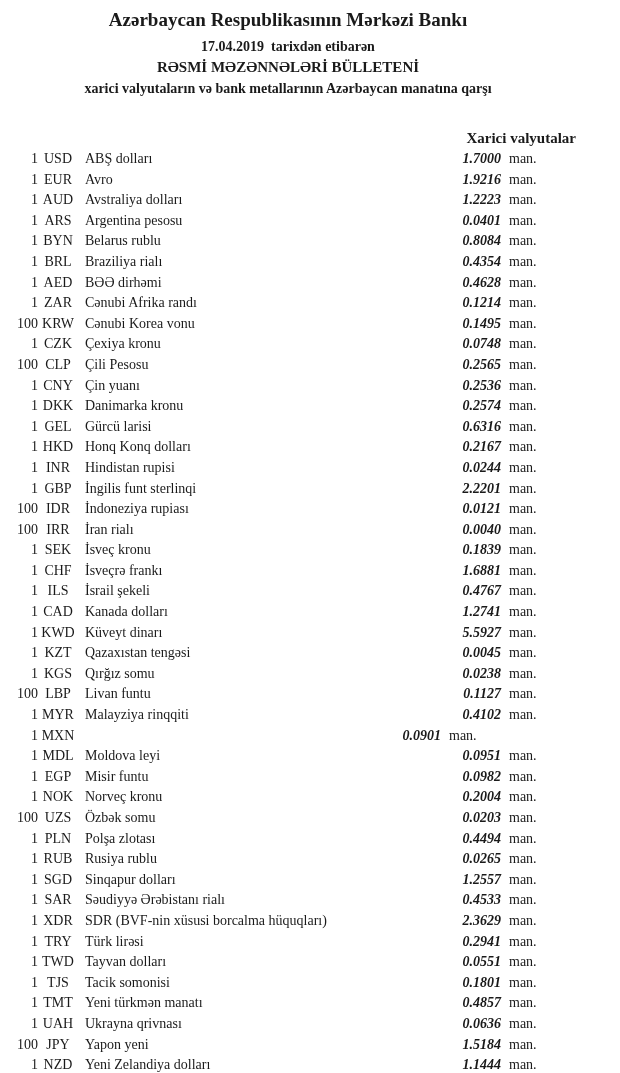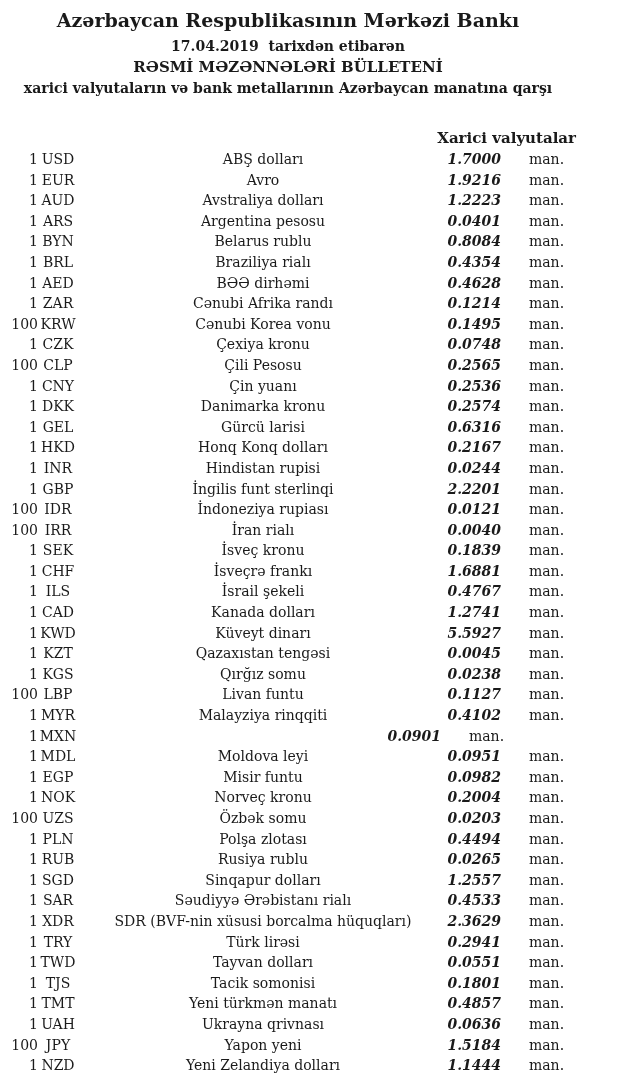--- a/index.html
+++ b/index.html
@@ -6,21 +6,21 @@
   html, body {
     margin: 0; padding: 0;
     width: 620px; height: 1073px;
     background: #ffffff;
     overflow: hidden;
   }
   body {
     font-family: "DejaVu Serif", "Liberation Serif", serif;
     color: #1a1a1a;
   }
-  .page { width: 576px; height: 1073px; }
+  .page { width: 576px; height: 1073px; font-family: Liberation Serif, serif; }
   .title {
     padding-top: 7px;
     text-align: center;
     font-weight: bold;
     font-size: 19px;
     line-height: 26px;
   }
   .hline {
     text-align: center;
     font-weight: bold;
@@ -40,23 +40,23 @@
   .rates { margin-top: 0; }
   .row {
     display: grid;
     grid-template-columns: 38px 40px 1fr 60px 75px;
     line-height: 20.6px;
     font-size: 14px;
     white-space: nowrap;
   }
   .qty  { text-align: right; }
   .code { text-align: center; }
-  .name { padding-left: 7px; overflow: hidden; text-align: center; }
+  .name { padding-left: 7px; overflow: hidden; }
   .rate { text-align: right; font-weight: bold; font-style: italic; }
-  .unit { padding-left: 8px; margin-left: 20px; }
+  .unit { padding-left: 8px; }
 </style>
 </head>
 <body>
 
 <div class="page">
   <div class="title">Azərbaycan Respublikasının Mərkəzi Bankı</div>
   <div class="hline first">17.04.2019  tarixdən etibarən</div>
   <div class="hline bulletin">RƏSMİ MƏZƏNNƏLƏRİ BÜLLETENİ</div>
   <div class="hline">xarici valyutaların və bank metallarının Azərbaycan manatına qarşı</div>
   <div class="section-title">Xarici valyutalar</div>

